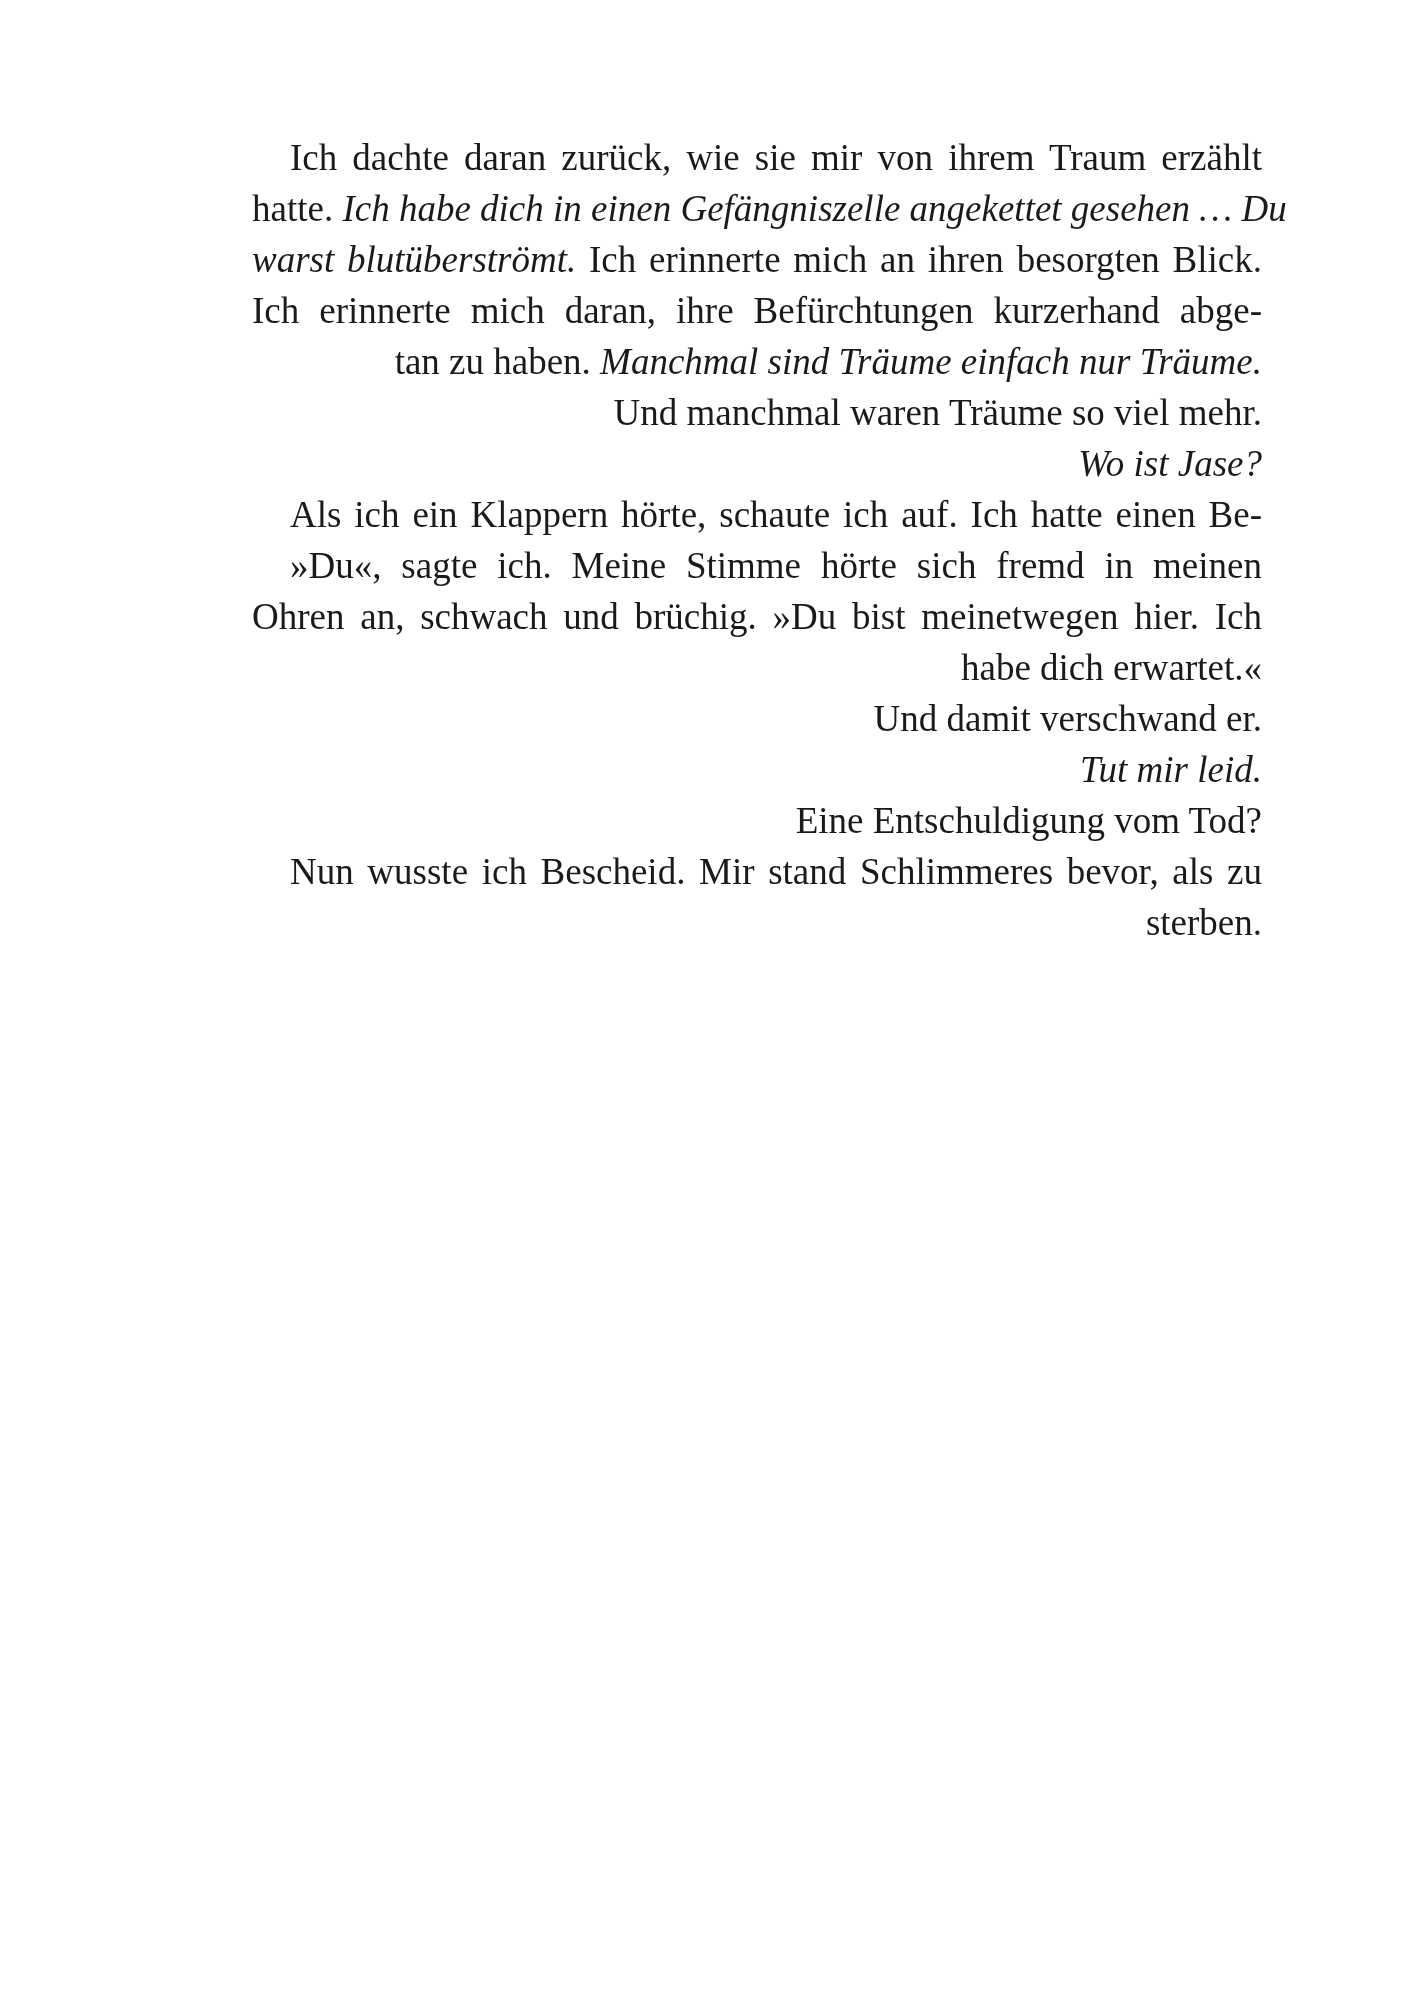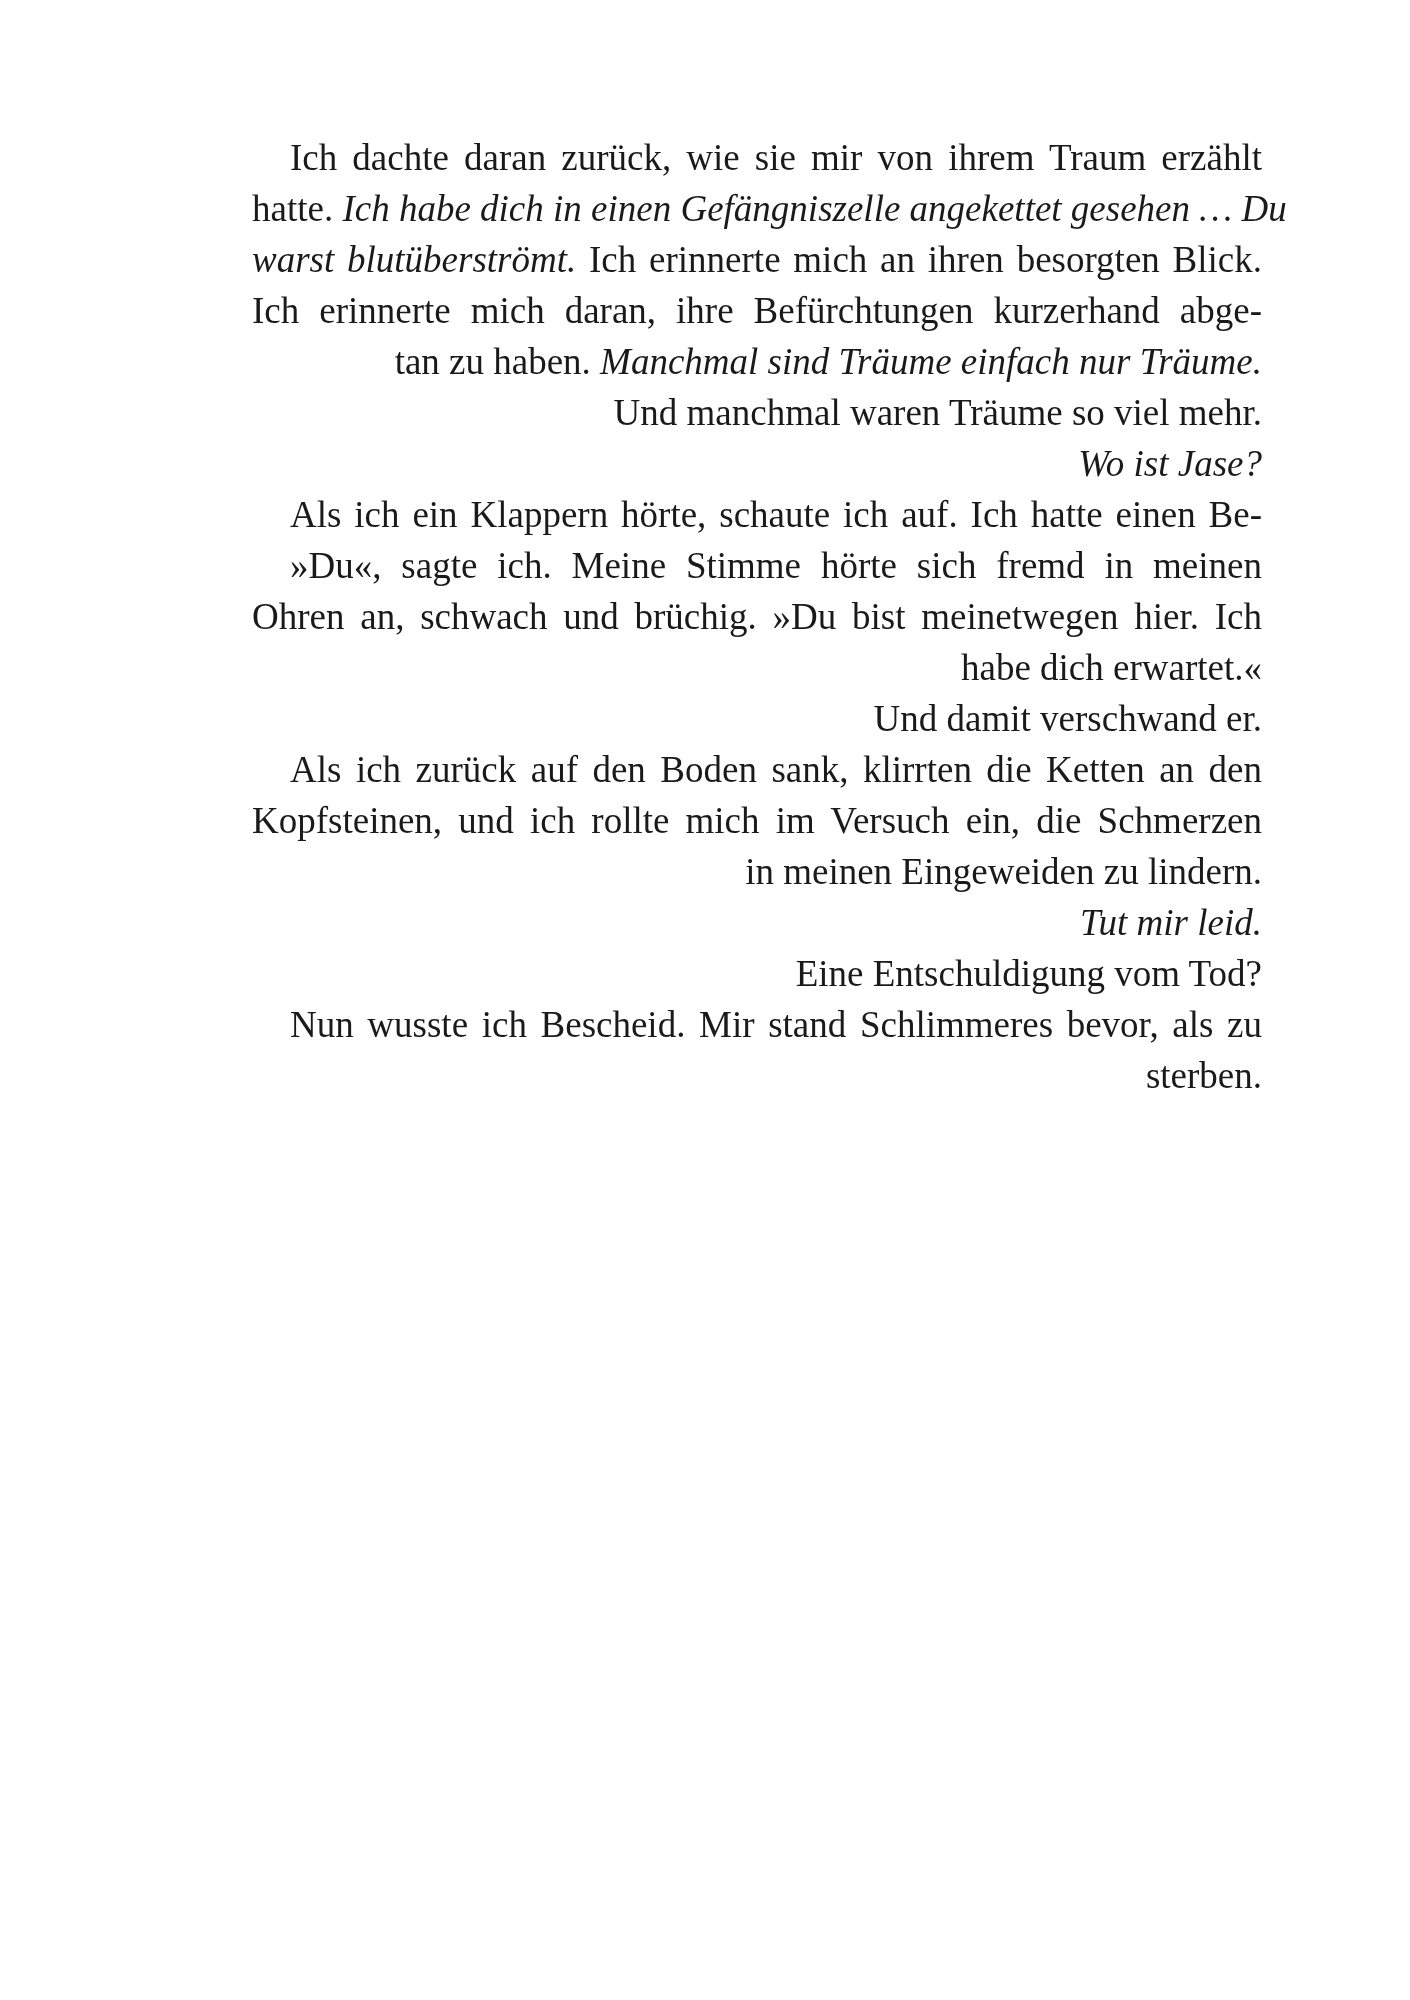--- a/index.html
+++ b/index.html
@@ -76,25 +76,20 @@
       </div>
       <div class="paragraph">
         <div class="line indent justify"><span class="seg">»Du«, sagte ich. Meine Stimme hörte sich fremd in meinen</span></div>
         <div class="line justify"><span class="seg">Ohren an, schwach und brüchig. »Du bist meinetwegen hier. Ich</span></div>
         <div class="line"><span class="seg">habe dich erwartet.«</span></div>
       </div>
       <div class="paragraph">
         <div class="line indent"><span class="seg">Und damit verschwand er.</span></div>
       </div>
       <div class="paragraph">
-        <div class="line indent justify"><span class="seg">Als ich zurück auf den Boden sank, klirrten die Ketten an den</span></div>
-        <div class="line justify"><span class="seg">Kopfsteinen, und ich rollte mich im Versuch ein, die Schmerzen</span></div>
-        <div class="line"><span class="seg">in meinen Eingeweiden zu lindern.</span></div>
-      </div>
-      <div class="paragraph">
         <div class="line indent"><span class="seg italic">Tut mir leid.</span></div>
       </div>
       <div class="paragraph">
         <div class="line indent"><span class="seg">Eine Entschuldigung vom Tod?</span></div>
       </div>
       <div class="paragraph">
         <div class="line indent justify"><span class="seg">Nun wusste ich Bescheid. Mir stand Schlimmeres bevor, als zu</span></div>
         <div class="line"><span class="seg">sterben.</span></div>
       </div>
     </div>

